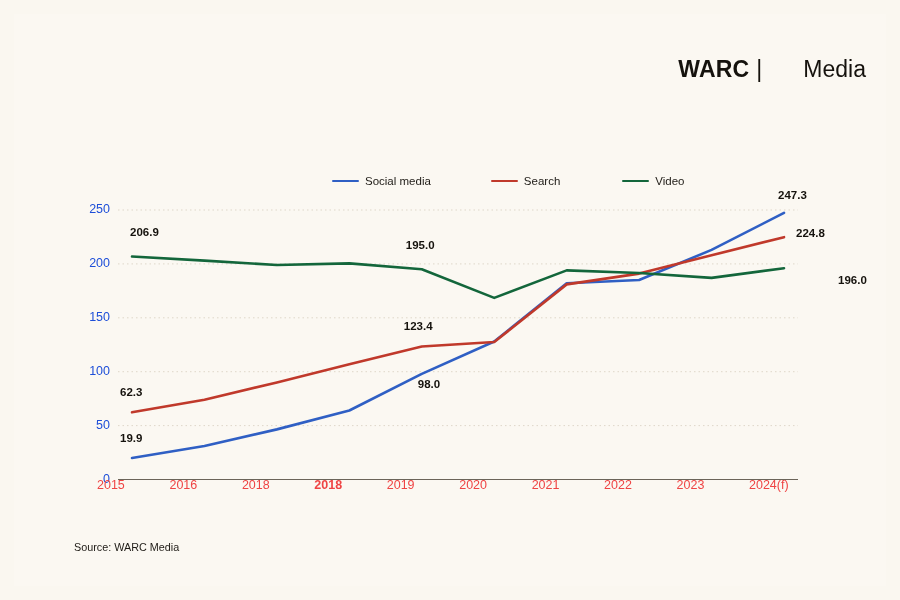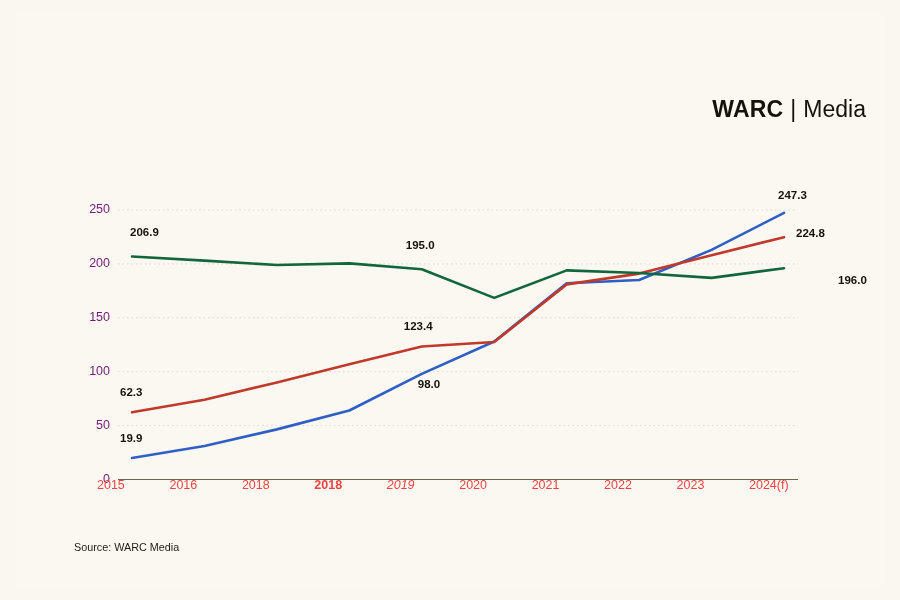--- a/index.html
+++ b/index.html
@@ -25,38 +25,38 @@
     letter-spacing:-0.1px;white-space:nowrap;
   }
   .subtitle{
     position:absolute;left:60px;top:91px;
     font-size:16.5px;color:#1d1a15;font-weight:400;white-space:nowrap;
   }
   .brand{
     position:absolute;right:20px;top:42px;
     font-size:23px;color:#15120d;white-space:nowrap;display:flex;align-items:baseline;
   }
-  .brand .b1{font-weight:bold;letter-spacing:0.2px;margin-top:40px;}
+  .brand .b1{font-weight:bold;letter-spacing:0.2px;}
   .brand .bar{font-weight:400;margin:0 7px;}
-  .brand .b2{font-weight:400;}
+  .brand .b2{font-weight:400;margin-left:34px;}
 
   
   .legend{
     position:absolute;left:318px;top:158px;width:380px;height:18px;
     display:flex;align-items:center;
   }
   .lg{display:flex;align-items:center;font-size:11.5px;color:#1e1b16;}
   .lg .swatch{width:27px;height:2.4px;margin-right:6px;display:block;border-radius:1px;}
   .lg-gap-a{margin-left:60px;}
   .lg-gap-b{margin-left:62px;}
 
   
   .plot{position:absolute;left:0;top:0;width:872px;height:572px;}
   .ylab{
-    position:absolute;font-size:12.5px;color:#701a75;text-align:right;width:38px;
+    position:absolute;font-size:12.5px;color:#1d4ed8;text-align:right;width:38px;
   }
   .xlab{
     position:absolute;font-size:12.5px;color:#ef4444;text-align:left;width:70px;top:464px;
   }
   .dlabel{position:absolute;font-size:11.5px;color:#15120d;font-weight:bold;white-space:nowrap;}
 
   .note{
     position:absolute;left:60px;top:503px;font-size:10.3px;color:#1e1b16;white-space:nowrap;font-weight:bold;
   }
   .source{
@@ -69,20 +69,34 @@
 <div id="figure">
   <div id="inner">
 
 
     <div class="brand">
       <span class="b1">WARC</span>
       <span class="bar">|</span>
       <span class="b2">Media</span>
     </div>
 
+    <div class="legend">
+      <div class="lg">
+        <span class="swatch" style="background:#2f5fc4"></span>
+        <span>Social media</span>
+      </div>
+      <div class="lg lg-gap-a">
+        <span class="swatch" style="background:#c0392b"></span>
+        <span>Search</span>
+      </div>
+      <div class="lg lg-gap-b">
+        <span class="swatch" style="background:#13663b"></span>
+        <span>Video</span>
+      </div>
+    </div>
 
     <svg class="plot" viewBox="0 0 872 572">
       <g id="gridlines">
           <line x1="104" x2="784" y1="411.6" y2="411.6" stroke="#ded7c9" stroke-width="1" stroke-dasharray="1.5 3"></line>
           <line x1="104" x2="784" y1="357.7" y2="357.7" stroke="#ded7c9" stroke-width="1" stroke-dasharray="1.5 3"></line>
           <line x1="104" x2="784" y1="303.8" y2="303.8" stroke="#ded7c9" stroke-width="1" stroke-dasharray="1.5 3"></line>
           <line x1="104" x2="784" y1="249.89999999999998" y2="249.89999999999998" stroke="#ded7c9" stroke-width="1" stroke-dasharray="1.5 3"></line>
           <line x1="104" x2="784" y1="196" y2="196" stroke="#ded7c9" stroke-width="1" stroke-dasharray="1.5 3"></line>
         </g>
       <line id="xaxis" x1="104" y1="465.5" x2="784" y2="465.5" stroke="#6b6459" stroke-width="1.2"></line>
@@ -99,21 +113,21 @@
         <div class="ylab" style="left: 58px; top: 349.7px;">100</div>
         <div class="ylab" style="left: 58px; top: 295.8px;">150</div>
         <div class="ylab" style="left: 58px; top: 241.9px;">200</div>
         <div class="ylab" style="left: 58px; top: 188px;">250</div>
       </div>
     <div id="xlabels">
         <div class="xlab" style="left: 83px;">2015</div>
         <div class="xlab" style="left: 155.444px;">2016</div>
         <div class="xlab" style="left: 227.889px;">2018</div>
         <div class="xlab" style="left: 300.333px; font-weight: bold;">2018</div>
-        <div class="xlab" style="left: 372.778px; font-style: italic;">2019</div>
+        <div class="xlab" style="left: 372.778px;">2019</div>
         <div class="xlab" style="left: 445.222px;">2020</div>
         <div class="xlab" style="left: 517.667px;">2021</div>
         <div class="xlab" style="left: 590.111px;">2022</div>
         <div class="xlab" style="left: 662.556px;">2023</div>
         <div class="xlab" style="left: 735px;">2024(f)</div>
       </div>
     <div id="dlabels">
         <div class="dlabel" style="left: 106px; top: 418.048px;">19.9</div>
         <div class="dlabel" style="left: 403.778px; top: 363.856px;">98.0</div>
         <div class="dlabel" style="left: 764px; top: 174.911px;">247.3</div>

